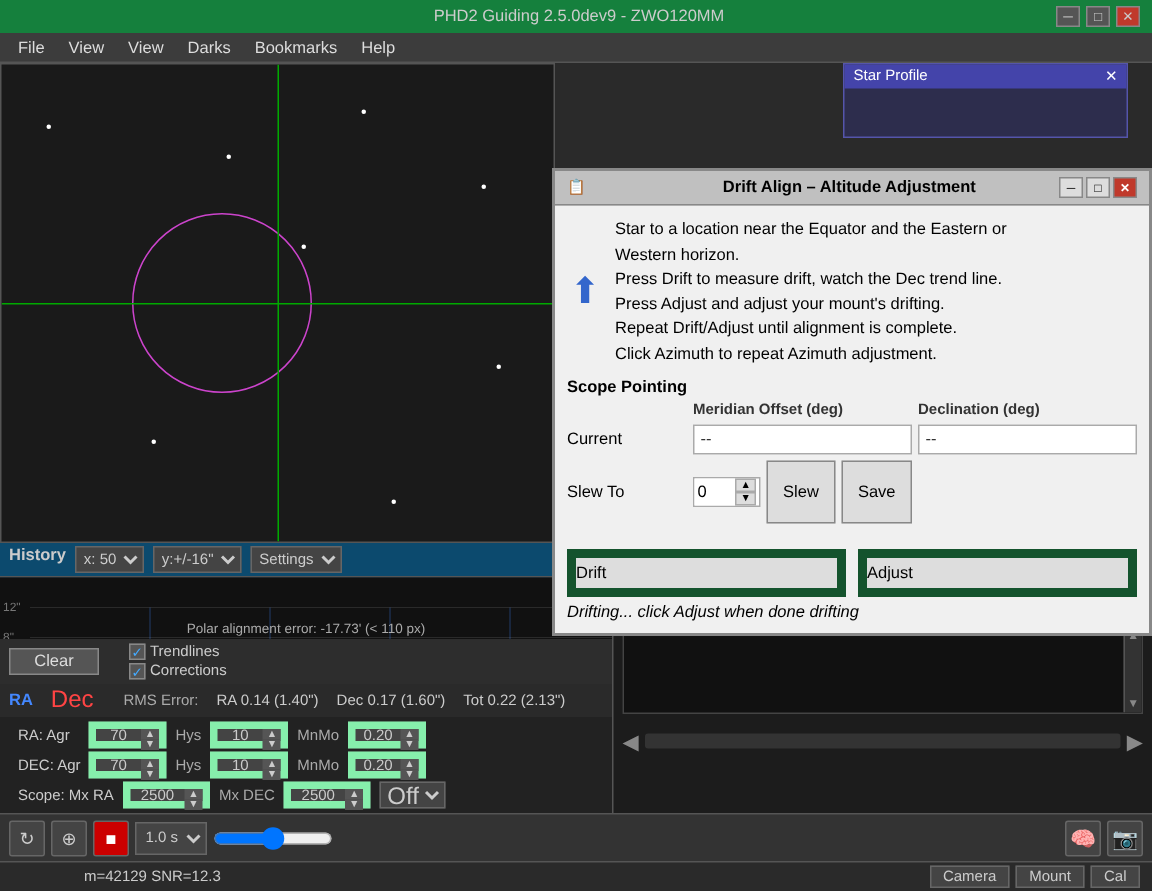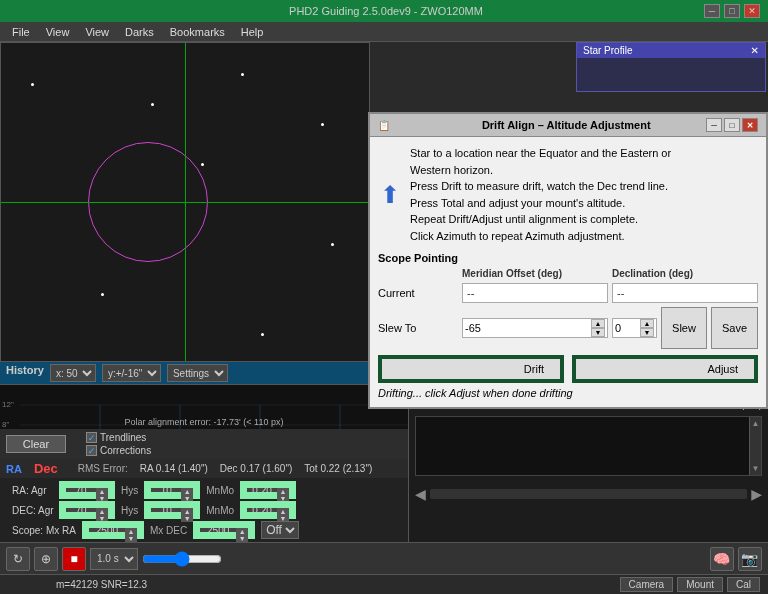--- a/index.html
+++ b/index.html
@@ -20,60 +20,60 @@
     .main-area { display: flex; flex-direction: column; height: calc(594px - 42px); }
     
     
     .camera-view { width: 370px; height: 320px; background: #1a1a1a; position: relative; border: 1px solid #555; overflow: hidden; }
     .camera-crosshair-h { position: absolute; top: 50%; left: 0; right: 0; height: 1px; background: #00aa00; }
     .camera-crosshair-v { position: absolute; left: 50%; top: 0; bottom: 0; width: 1px; background: #00aa00; }
     .camera-circle { position: absolute; top: 50%; left: 40%; transform: translate(-50%, -50%); width: 120px; height: 120px; border-radius: 50%; border: 1px solid #cc44cc; }
     .star-dot { position: absolute; width: 3px; height: 3px; border-radius: 50%; background: #ffffff; }
     
     
-    .star-profile { position: absolute; top: 0; right: 2px; width: 190px; height: 50px; background: #2d2d4d; border: 1px solid #5555aa; z-index: 10; }
+    .star-profile { position: absolute; top: 0; right: 16px; width: 190px; height: 50px; background: #2d2d4d; border: 1px solid #5555aa; z-index: 10; }
     .star-profile-title { background: #4444aa; color: #fff; font-size: 10px; padding: 2px 6px; display: flex; justify-content: space-between; }
     
     
     .drift-align { position: absolute; top: 70px; right: 0; width: 400px; background: #f0f0f0; border: 2px solid #888; z-index: 20; color: #000; }
     .drift-align-title { background: #c0c0c0; padding: 4px 8px; display: flex; align-items: center; justify-content: space-between; font-size: 11px; font-weight: bold; border-bottom: 1px solid #888; }
     .drift-align-title-controls { display: flex; gap: 2px; }
     .da-btn { width: 16px; height: 14px; border: 1px solid #888; cursor: pointer; display: flex; align-items: center; justify-content: center; font-size: 8px; background: #ddd; }
     .da-btn.close { background: #c0392b; color: white; }
     .drift-align-content { padding: 8px; }
     .instruction-area { display: flex; gap: 8px; margin-bottom: 8px; }
     .arrow-icon { display: flex; align-items: center; justify-content: center; font-size: 24px; color: #3366cc; min-width: 24px; }
     .instruction-text { font-size: 11px; color: #000; line-height: 1.5; }
-    .scope-pointing { margin-bottom: 6px; }
+    .scope-pointing { margin-bottom: 17px; }
     .scope-pointing-title { font-size: 11px; font-weight: bold; margin-bottom: 4px; }
     .scope-grid { display: grid; grid-template-columns: 80px 1fr 1fr; gap: 4px; align-items: center; font-size: 11px; }
     .scope-grid .header { font-size: 10px; font-weight: bold; color: #333; }
     .scope-input { border: 1px solid #aaa; padding: 2px 4px; font-size: 11px; width: 100%; background: white; height: 20px; }
     .spinbox { display: flex; align-items: center; border: 1px solid #aaa; background: white; height: 20px; }
     .spinbox input { border: none; outline: none; width: calc(100% - 16px); padding: 0 2px; font-size: 11px; height: 18px; }
     .spinbox-btns { display: flex; flex-direction: column; }
     .spinbox-btn { width: 14px; height: 9px; background: #ddd; border: 1px solid #aaa; cursor: pointer; font-size: 7px; display: flex; align-items: center; justify-content: center; line-height: 1; }
     .action-btn { padding: 14px 10px; background: #ddd; border: 1px solid #888; cursor: pointer; font-size: 11px; }
     .altitude-notes { margin: 6px 0; }
     .altitude-notes-title { font-size: 11px; font-weight: bold; margin-bottom: 2px; }
     .altitude-notes-box { width: 100%; height: 40px; border: 1px solid #aaa; background: white; resize: none; font-size: 11px; }
     .drift-buttons { display: flex; gap: 8px; margin-bottom: 4px; }
-    .drift-btn { padding: 4px 16px; background: #ddd; border: 4px solid #14532d; cursor: pointer; font-size: 11px; flex: 1; text-align: right; }
+    .drift-btn { padding: 4px 0; background: #ddd; border: 6px solid #14532d; cursor: pointer; font-size: 11px; flex: 1; text-align: left; }
     .drift-status { font-size: 11px; color: #000; font-style: italic; }
     .hist-select { background: #444; color: #ccc; border: 1px solid #666; font-size: 10px; padding: 1px; height: 18px; }
     .cb-label { color: #ccc; font-size: 10px; }
     .clear-btn { background: #555; color: #ddd; border: 1px solid #888; padding: 2px 10px; cursor: pointer; font-size: 11px; width: 60px; }
     
     
     .guide-row { display: flex; align-items: center; gap: 2px; padding: 1px 6px; font-size: 10px; color: #ccc; }
-    .guide-spinbox { display: flex; border: 7px solid #86efac; background: #444; height: 18px; }
+    .guide-spinbox { display: flex; border: 5px solid #86efac; background: #444; height: 18px; }
     .guide-spinbox input { width: 30px; background: transparent; border: none; color: #ccc; font-size: 10px; text-align: center; outline: none; }
     .guide-spinbox-btns { display: flex; flex-direction: column; }
     .guide-spinbox-btn { width: 12px; height: 9px; background: #555; border: none; cursor: pointer; font-size: 7px; color: #ccc; display: flex; align-items: center; justify-content: center; }
-    .guide-select { background: #444; border: 1px solid #666; color: #ccc; font-size: 12px; height: 18px; }
+    .guide-select { background: #444; border: 1px solid #666; color: #ccc; font-size: 16px; height: 18px; }
     
     
     .stats-panel { flex: 1; background: #1c1c1c; border-left: 1px solid #555; border-top: 2px solid #444; display: flex; flex-direction: column; }
     .stats-header { background: #2d2d2d; padding: 3px 6px; display: flex; justify-content: space-between; align-items: center; }
     .stats-content { flex: 1; padding: 4px 6px; display: flex; flex-direction: column; gap: 2px; }
     .stats-row { display: flex; justify-content: space-between; color: #ccc; font-size: 10px; }
     .stats-scroll { height: 60px; background: #111; border: 1px solid #444; position: relative; overflow: hidden; margin: 4px 0; }
     .stats-scroll-bar { position: absolute; right: 0; top: 0; bottom: 0; width: 12px; background: #333; border-left: 1px solid #555; display: flex; flex-direction: column; justify-content: space-between; align-items: center; padding: 2px 0; }
     .scroll-arrow { color: #888; font-size: 8px; cursor: pointer; }
     
@@ -161,45 +161,38 @@
           <div class="da-btn close">✕</div>
         </div>
       </div>
       <div class="drift-align-content">
         <div class="instruction-area">
           <div class="arrow-icon">⬆</div>
           <div class="instruction-text">
             <span>Star to a location near the Equator and the Eastern or</span><br>
             <span>Western horizon.</span><br>
             <span>Press Drift to measure drift, watch the Dec trend line.</span><br>
-            <span>Press Total and adjust your mount's altitude.</span><br>
+            <span>Press Adjust and adjust your mount's drifting.</span><br>
             <span>Repeat Drift/Adjust until alignment is complete.</span><br>
             <span>Click Azimuth to repeat Azimuth adjustment.</span>
           </div>
         </div>
 
         <div class="scope-pointing">
           <div class="scope-pointing-title">Scope Pointing</div>
           <div class="scope-grid">
             <div></div>
             <div class="header">Meridian Offset (deg)</div>
             <div class="header">Declination (deg)</div>
 
             <div>Current</div>
             <input class="scope-input" readonly="" style="color: rgb(51, 51, 51);" value="--">
             <input class="scope-input" readonly="" style="color: rgb(51, 51, 51);" value="--">
 
             <div>Slew To</div>
-            <div class="spinbox">
-              <input value="-65" style="">
-              <div class="spinbox-btns">
-                <div class="spinbox-btn">▲</div>
-                <div class="spinbox-btn">▼</div>
-              </div>
-            </div>
             <div style="display:flex; gap:4px; align-items:center;">
               <div class="spinbox" style="flex:1;">
                 <input value="0" style="">
                 <div class="spinbox-btns">
                   <div class="spinbox-btn">▲</div>
                   <div class="spinbox-btn">▼</div>
                 </div>
               </div>
               <button class="action-btn">Slew</button>
               <button class="action-btn">Save</button>
@@ -274,21 +267,21 @@
           </div>
           <div class="checkbox-item">
             <div class="cb-box" style="background:#555; color:#4af; font-size:9px;">✓</div>
             <span class="cb-label">Corrections</span>
           </div>
         </div>
       </div>
 
       <div style="background:#2a2a2a; padding:2px 6px; display:flex; align-items:center; gap:12px;">
         <span style="color:#4488ff; font-weight:bold; font-size:11px;">RA</span>
-        <span style="color:#ff4444; font-weight:bold; font-size:13px;">Dec</span>
+        <span style="color:#ff4444; font-weight:normal; font-size:16px;">Dec</span>
         <span style="color:#aaa; font-size:10px; margin-left:8px;">RMS Error:</span>
         <span style="color:#ccc; font-size:10px;">RA 0.14 (1.40")</span>
         <span style="color:#ccc; font-size:10px;">Dec 0.17 (1.60")</span>
         <span style="color:#ccc; font-size:10px;">Tot 0.22 (2.13")</span>
       </div>
 
       <div style="background:#222; padding:2px 6px;">
 
         <div class="guide-row">
           <span style="width:45px; color:#ccc; font-size:10px;">RA: Agr</span>

